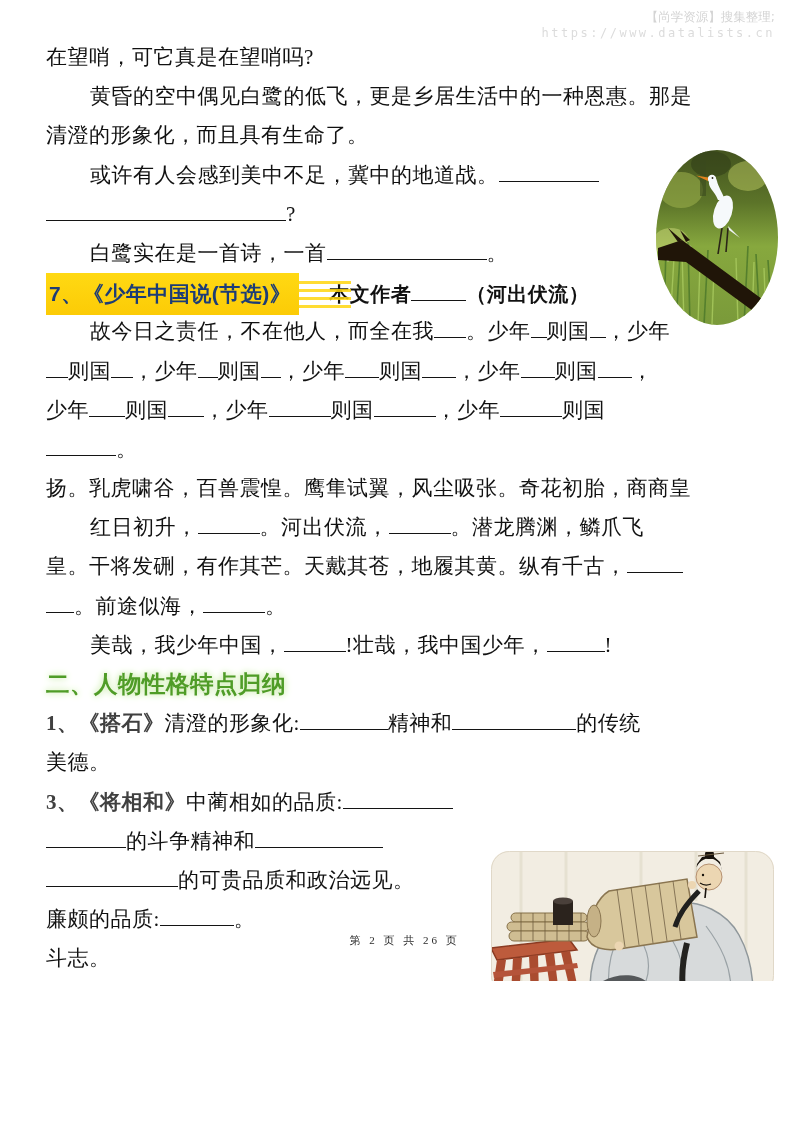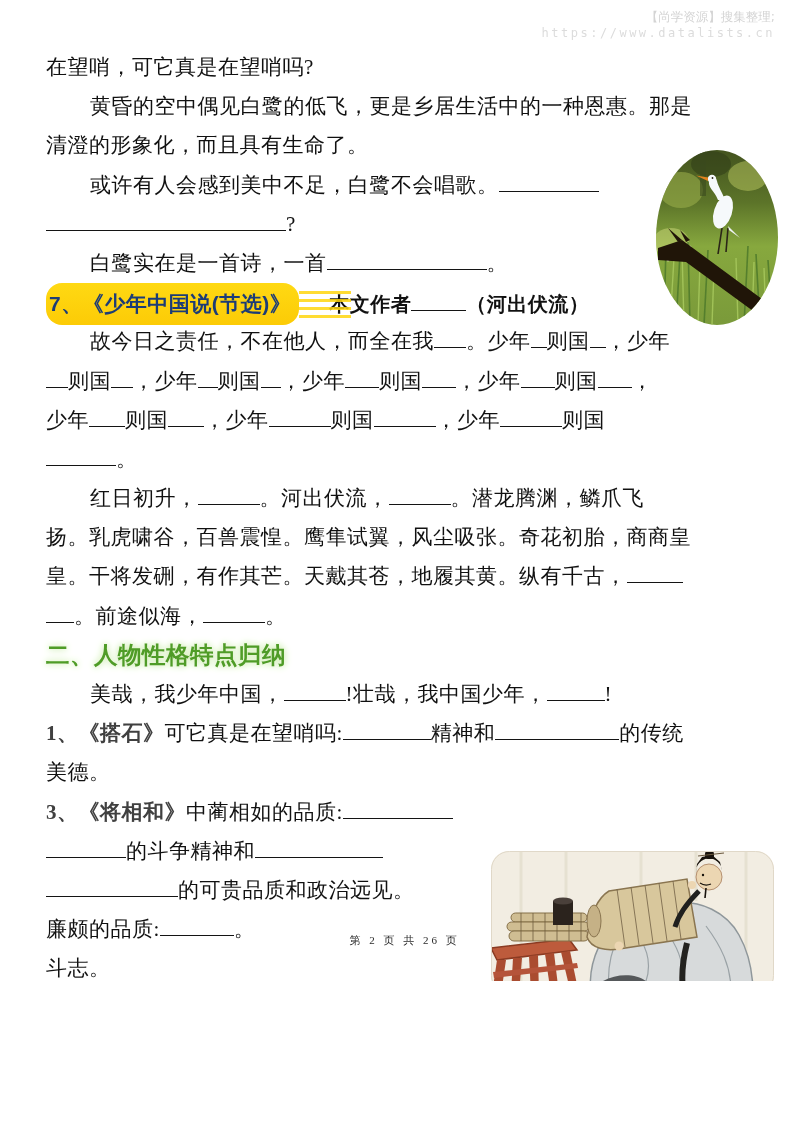--- a/index.html
+++ b/index.html
@@ -1,30 +1,30 @@
 <!DOCTYPE html>
 <html><head>
 <meta charset="utf-8">
 <style>
   html,body{margin:0;padding:0;background:#ffffff;}
   .page{position:relative;width:793px;height:981px;background:#fff;overflow:hidden;
         font-family:"Liberation Serif","DejaVu Serif",serif;color:#111;margin-left:8px;}
   .watermark{position:absolute;top:8px;right:26px;text-align:right;color:#d4d4d4;
         font-size:12.5px;line-height:17px;font-family:"DejaVu Sans","Liberation Sans",sans-serif;}
   .wm-url{letter-spacing:2.5px;font-family:"DejaVu Sans Mono",monospace;font-size:12px;color:#dcdcdc;}
-  .content{position:absolute;left:38px;top:48px;width:722px;}
+  .content{position:absolute;left:38px;top:38px;width:722px;}
   .line{font-size:21px;line-height:39.2px;height:39.2px;white-space:nowrap;letter-spacing:0.5px;}
   .line.indent{padding-left:44px;}
   .blank{display:inline-block;height:0.95em;border-bottom:1.7px solid #141414;vertical-align:baseline;}
   .sp{display:inline-block;height:1px;}
   .navy{color:#404040;font-weight:bold;}
   .bold{font-weight:bold;font-family:"Liberation Sans","DejaVu Sans",sans-serif;font-size:20px;}
   .hl{position:relative;display:inline-block;background:linear-gradient(180deg,#ffd913,#fccb06);
       color:#1c3c77;font-weight:bold;font-family:"Liberation Sans","DejaVu Sans",sans-serif;
-      font-size:21px;padding:1px 8px 2px 3px;border-radius:16px;}
+      font-size:21px;padding:1px 8px 2px 3px;}
   .hl::after{content:"";position:absolute;left:100%;top:18%;width:52px;height:64%;
       background:repeating-linear-gradient(to bottom,rgba(255,214,15,.85) 0 3px,transparent 3px 8px);}
   .hgreen{color:#4f9c27;font-weight:bold;font-size:23.5px;
       font-family:"Liberation Sans","DejaVu Sans",sans-serif;
       text-shadow:0 0 2px #eaf8da,0 0 6px #cdecb0,0 0 10px #ddf3c6;}
   .egret{position:absolute;left:648px;top:150px;}
   .painting{position:absolute;left:483px;top:851px;}
   .footer{position:absolute;left:0;right:0;bottom:33px;text-align:center;font-size:11px;
       color:#2b2b2b;letter-spacing:3px;}
 </style>
@@ -35,35 +35,35 @@
 
   <div class="watermark">
     <div>【尚学资源】搜集整理;</div>
     <div class="wm-url">https://www.datalists.cn</div>
   </div>
 
   <div class="content">
       <div class="line"><span>在望哨，可它真是在望哨吗?</span></div>
       <div class="line indent"><span>黄昏的空中偶见白鹭的低飞，更是乡居生活中的一种恩惠。那是</span></div>
       <div class="line"><span>清澄的形象化，而且具有生命了。</span></div>
-      <div class="line indent"><span>或许有人会感到美中不足，白鹭不会唱歌。</span><span class="blank" style="width: 100px;"></span></div>
+      <div class="line indent"><span>或许有人会感到美中不足，冀中的地道战。</span><span class="blank" style="width: 100px;"></span></div>
       <div class="line"><span class="blank" style="width: 240px;"></span><span>?</span></div>
       <div class="line indent"><span>白鹭实在是一首诗，一首</span><span class="blank" style="width: 160px;"></span><span>。</span></div>
       <div class="line"><span class="hl">7、《少年中国说(节选)》</span><span class="sp" style="width: 30px;"></span><span class="bold">本文作者</span><span class="blank" style="width: 55px;"></span><span class="bold">（河出伏流）</span></div>
       <div class="line indent"><span>故今日之责任，不在他人，而全在我</span><span class="blank" style="width: 32px;"></span><span>。少年</span><span class="blank" style="width: 16px;"></span><span>则国</span><span class="blank" style="width: 16px;"></span><span>，少年</span></div>
       <div class="line"><span class="blank" style="width: 22px;"></span><span>则国</span><span class="blank" style="width: 22px;"></span><span>，少年</span><span class="blank" style="width: 20px;"></span><span>则国</span><span class="blank" style="width: 20px;"></span><span>，少年</span><span class="blank" style="width: 34px;"></span><span>则国</span><span class="blank" style="width: 34px;"></span><span>，少年</span><span class="blank" style="width: 34px;"></span><span>则国</span><span class="blank" style="width: 34px;"></span><span>，</span></div>
       <div class="line"><span>少年</span><span class="blank" style="width: 36px;"></span><span>则国</span><span class="blank" style="width: 36px;"></span><span>，少年</span><span class="blank" style="width: 62px;"></span><span>则国</span><span class="blank" style="width: 62px;"></span><span>，少年</span><span class="blank" style="width: 62px;"></span><span>则国</span></div>
       <div class="line"><span class="blank" style="width: 70px;"></span><span>。</span></div>
+      <div class="line"><span>扬。乳虎啸谷，百兽震惶。鹰隼试翼，风尘吸张。奇花初胎，商商皇</span></div>
       <div class="line indent"><span>红日初升，</span><span class="blank" style="width: 62px;"></span><span>。河出伏流，</span><span class="blank" style="width: 62px;"></span><span>。潜龙腾渊，鳞爪飞</span></div>
-      <div class="line"><span>扬。乳虎啸谷，百兽震惶。鹰隼试翼，风尘吸张。奇花初胎，商商皇</span></div>
       <div class="line"><span>皇。干将发硎，有作其芒。天戴其苍，地履其黄。纵有千古，</span><span class="blank" style="width: 56px;"></span></div>
       <div class="line"><span class="blank" style="width: 28px;"></span><span>。前途似海，</span><span class="blank" style="width: 62px;"></span><span>。</span></div>
+      <div class="line indent"><span>美哉，我少年中国，</span><span class="blank" style="width: 62px;"></span><span>!壮哉，我中国少年，</span><span class="blank" style="width: 58px;"></span><span>!</span></div>
       <div class="line"><span class="hgreen">二、人物性格特点归纳</span></div>
-      <div class="line indent"><span>美哉，我少年中国，</span><span class="blank" style="width: 62px;"></span><span>!壮哉，我中国少年，</span><span class="blank" style="width: 58px;"></span><span>!</span></div>
-      <div class="line"><span class="navy">1、《搭石》</span><span>可它真是在望哨吗:</span><span class="blank" style="width: 88px;"></span><span>精神和</span><span class="blank" style="width: 124px;"></span><span>的传统</span></div>
+      <div class="line"><span class="navy">1、《搭石》</span><span>清澄的形象化:</span><span class="blank" style="width: 88px;"></span><span>精神和</span><span class="blank" style="width: 124px;"></span><span>的传统</span></div>
       <div class="line"><span>美德。</span></div>
       <div class="line"><span class="navy">3、《将相和》</span><span>中蔺相如的品质:</span><span class="blank" style="width: 110px;"></span></div>
       <div class="line"><span class="blank" style="width: 80px;"></span><span>的斗争精神和</span><span class="blank" style="width: 128px;"></span></div>
       <div class="line"><span class="blank" style="width: 132px;"></span><span>的可贵品质和政治远见。</span></div>
       <div class="line"><span>廉颇的品质:</span><span class="blank" style="width: 74px;"></span><span>。</span></div>
       <div class="line"><span>斗志。</span></div>
     </div>
 
   <svg class="egret" width="122" height="175" viewBox="0 0 122 175" aria-hidden="true">
     <defs>

